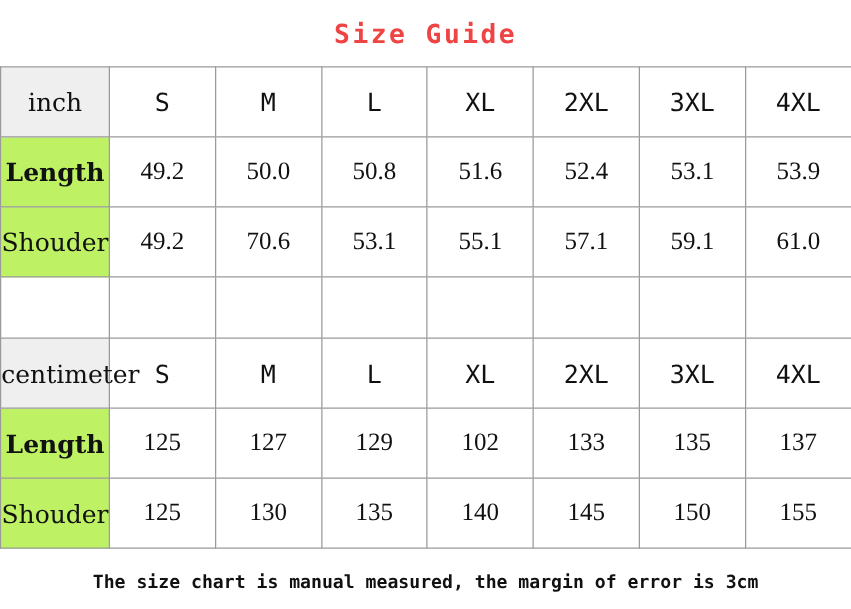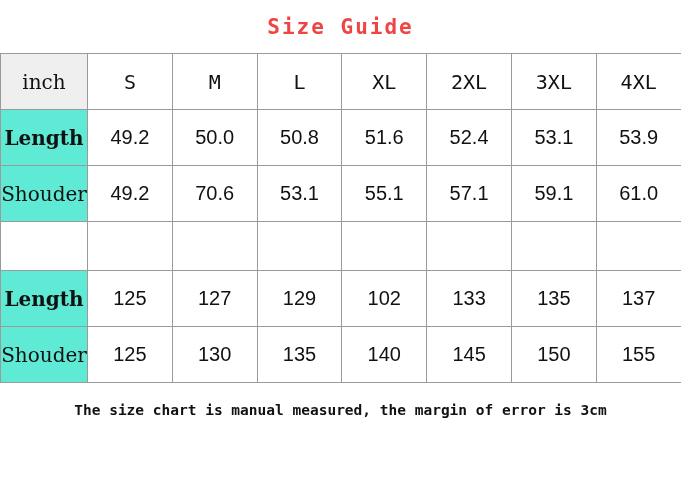--- a/index.html
+++ b/index.html
@@ -42,33 +42,33 @@
     color: #111111;
     height: 55px;
     padding: 0;
   }
   td.unit-cell {
     background: #efefef;
     font-size: 16px;
     font-family: "DejaVu Serif", serif;
   }
   td.row-head {
-    background: #5eead4;
+    background: #bef264;
     font-size: 16px;
     font-family: "DejaVu Serif", serif;
   }
   td.row-head.bold {
     font-weight: bold;
   }
   td.size-head {
     font-family: "DejaVu Sans Mono", monospace;
     font-size: 14px;
   }
   td.value {
-    font-family: Liberation Sans, sans-serif;
+    font-family: Liberation Serif, serif;
     font-size: 15px;
   }
   tr.spacer td {
     height: 48px;
     background: #ffffff;
   }
   .footer {
     height: 53px;
     display: flex;
     align-items: center;
@@ -134,20 +134,30 @@
         <td></td>
         <td></td>
         <td></td>
         <td></td>
         <td></td>
         <td></td>
         <td></td>
         <td></td>
       </tr>
       <tr>
+        <td class="unit-cell">centimeter</td>
+        <td class="size-head">S</td>
+        <td class="size-head">M</td>
+        <td class="size-head">L</td>
+        <td class="size-head">XL</td>
+        <td class="size-head">2XL</td>
+        <td class="size-head">3XL</td>
+        <td class="size-head">4XL</td>
+      </tr>
+      <tr>
         <td class="row-head bold">Length</td>
         <td class="value">125</td>
         <td class="value">127</td>
         <td class="value">129</td>
         <td class="value">102</td>
         <td class="value">133</td>
         <td class="value">135</td>
         <td class="value">137</td>
       </tr>
       <tr>

